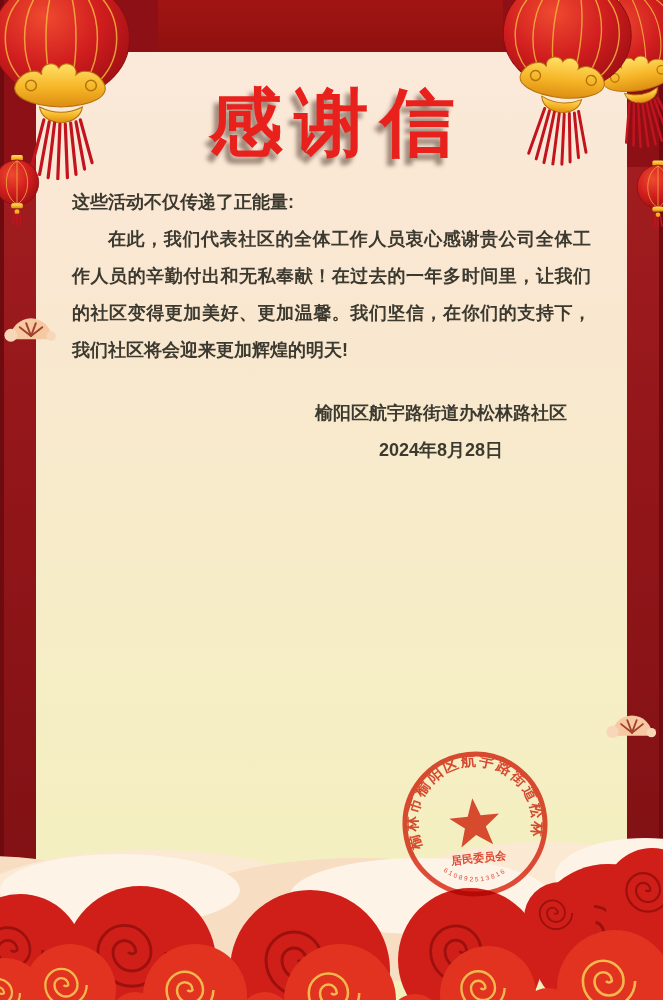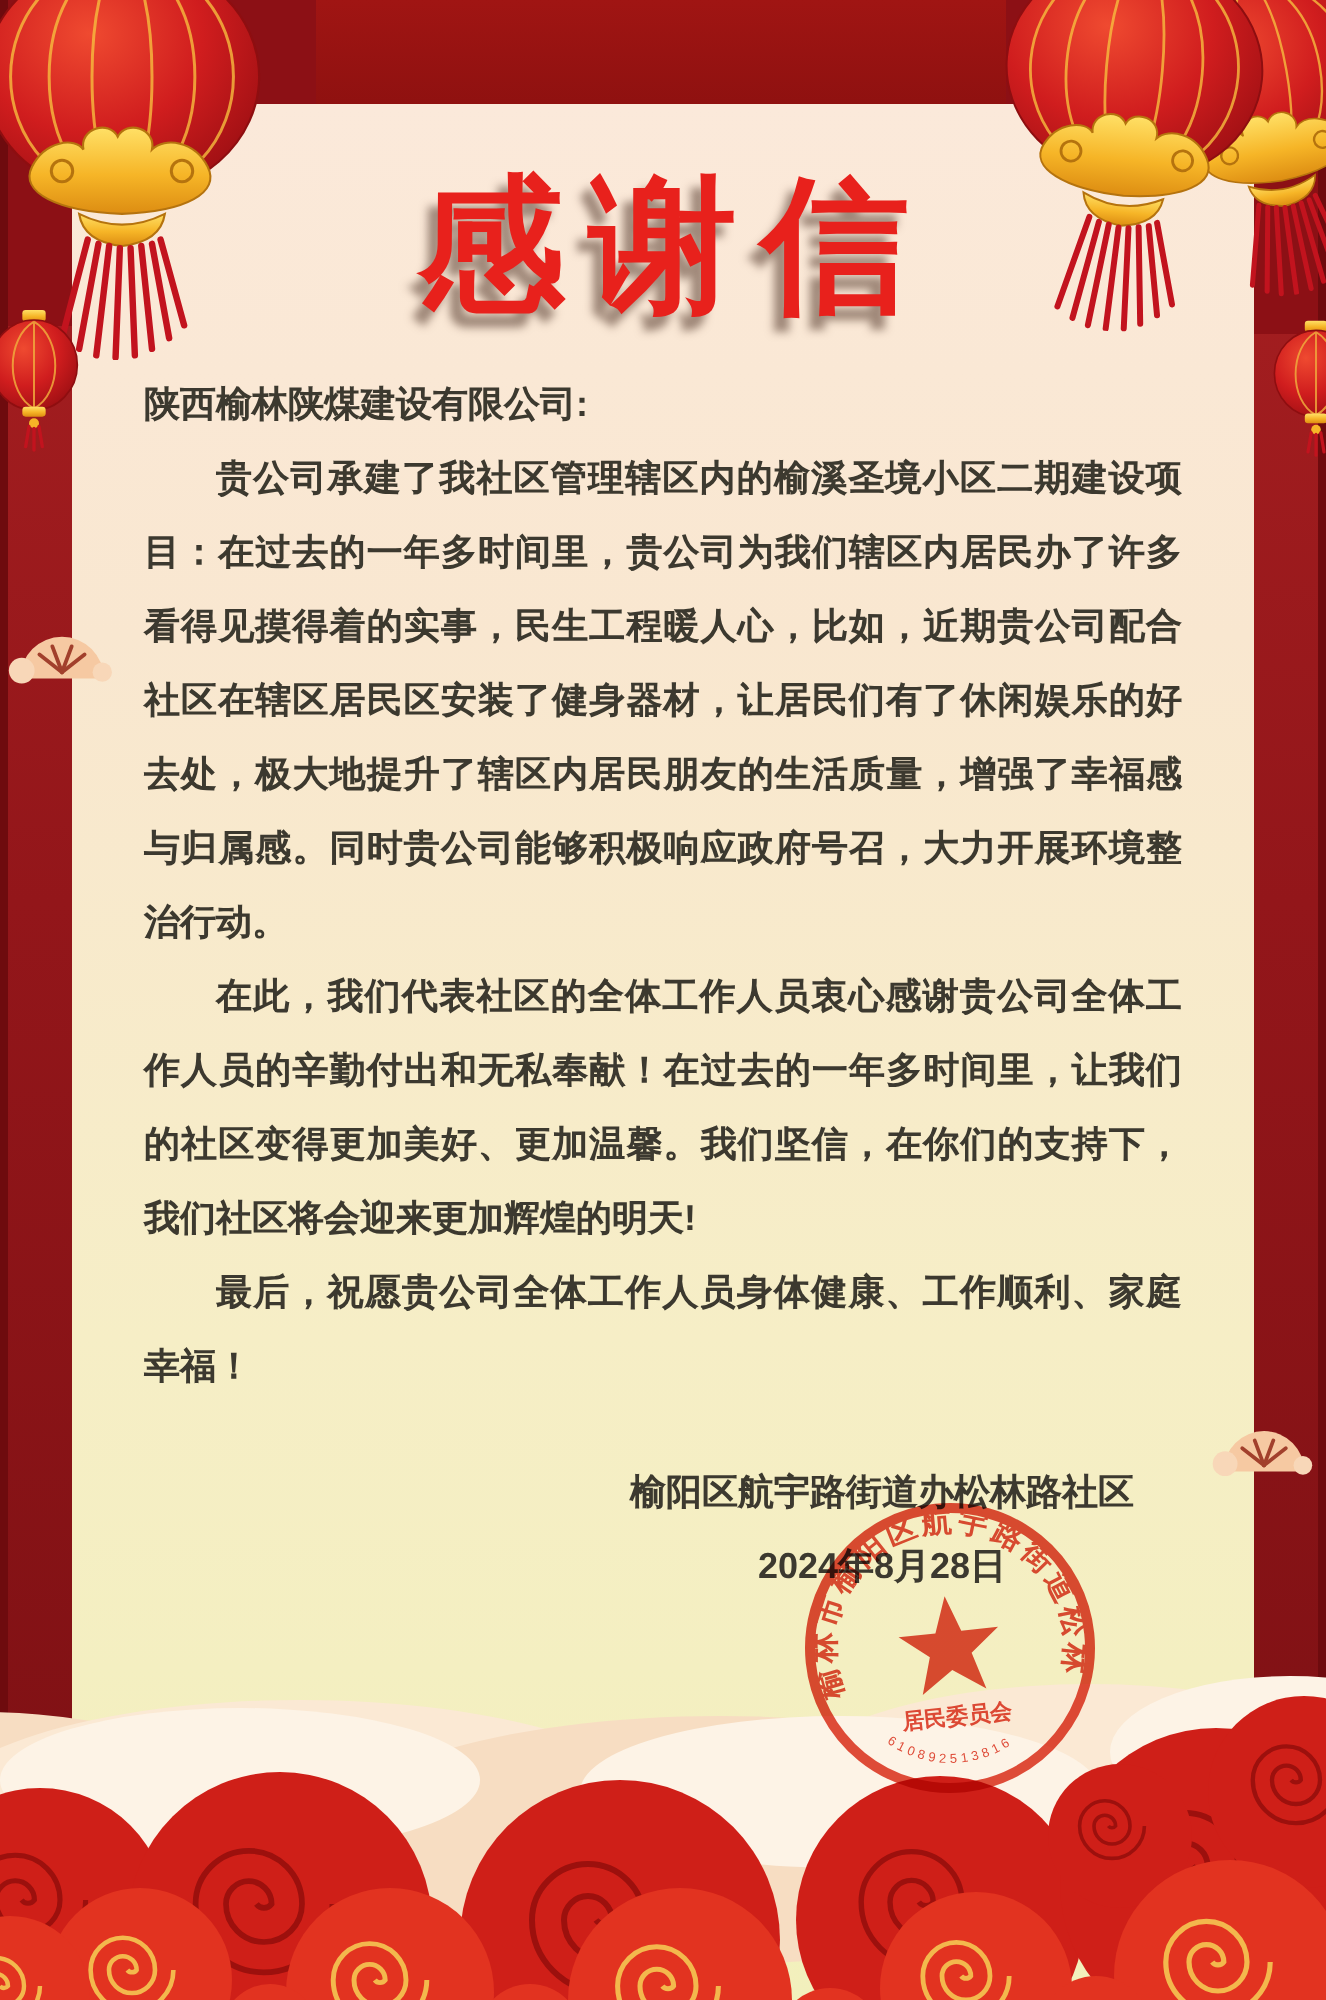--- a/index.html
+++ b/index.html
@@ -113,24 +113,22 @@
   <div class="strip left"></div>
   <div class="strip right"></div>
   <div class="corner tl"></div>
   <div class="corner tr"></div>
   <div class="edge left"></div>
   <div class="edge right"></div>
 
   <div class="paper">
     <h1 class="title">感谢信</h1>
     <div class="letter">
-      <p class="salutation">陕西榆林陕煤建设有限公司:</p>
-      <p class="para">贵公司承建了我社区管理辖区内的榆溪圣境小区二期建设项目：在过去的一年多时间里，贵公司为我们辖区内居民办了许多看得见摸得着的实事，民生工程暖人心，比如，近期贵公司配合社区在辖区居民区安装了健身器材，让居民们有了休闲娱乐的好去处，极大地提升了辖区内居民朋友的生活质量，增强了幸福感与归属感。同时贵公司能够积极响应政府号召，大力开展环境整治行动。</p>
+      <p class="salutation">这些活动不仅传递了正能量:</p>
       <p class="para">在此，我们代表社区的全体工作人员衷心感谢贵公司全体工作人员的辛勤付出和无私奉献！在过去的一年多时间里，让我们的社区变得更加美好、更加温馨。我们坚信，在你们的支持下，我们社区将会迎来更加辉煌的明天!</p>
-      <p class="para">最后，祝愿贵公司全体工作人员身体健康、工作顺利、家庭幸福！</p>
       <div class="sig-wrap">
         <p>榆阳区航宇路街道办松林路社区</p>
         <p>2024年8月28日</p>
       </div>
     </div>
   </div>
 
   <svg class="clouds" viewBox="0 0 663 200">
     <g>
       <ellipse cx="-10" cy="118" rx="150" ry="62" fill="#f7ddc2"></ellipse>

